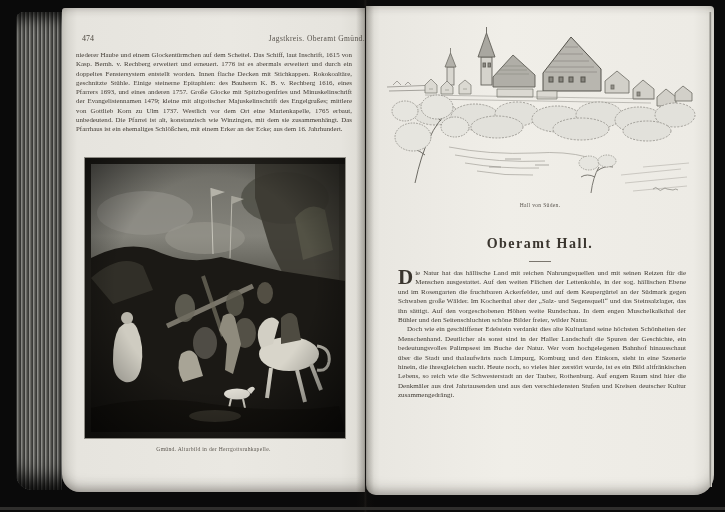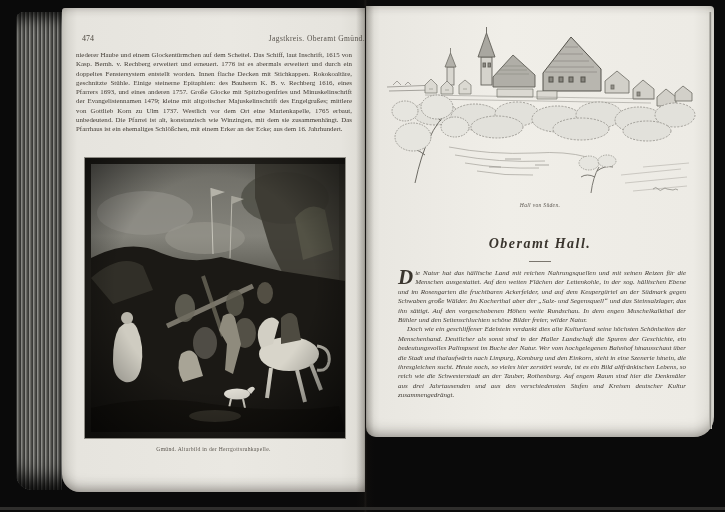--- a/index.html
+++ b/index.html
@@ -17,25 +17,24 @@
     box-shadow:inset 0 14px 14px -8px rgba(0,0,0,.8), inset 0 -22px 18px -10px rgba(0,0,0,.85);
   }
   .page{position:absolute;box-sizing:border-box;}
   .page-left{
     left:62px;top:8px;width:303px;height:484px;
     background:linear-gradient(90deg,#cfcdc6 0%,#e6e4de 5%,#eae8e2 55%,#e6e4de 92%,#dcdad3 100%);
     border-radius:3px 0 0 18px;
     box-shadow:inset 0 -10px 14px -8px rgba(40,35,30,.55), inset 0 8px 10px -8px rgba(40,35,30,.35);
   }
   .page-right{
-    left:366px;top:6px;width:348px;height:431px;
+    left:366px;top:6px;width:348px;height:489px;
     background:linear-gradient(90deg,#d3d1ca 0%,#e9e7e1 4%,#f0eee8 40%,#edebe5 94%,#dedcd5 100%);
     border-radius:0 4px 20px 10px;
     box-shadow:inset 0 -10px 14px -8px rgba(40,35,30,.5), inset 0 8px 10px -8px rgba(40,35,30,.3);
-    font-style:italic;
   }
   .page-right::after{
     content:"";position:absolute;right:2px;top:6px;bottom:8px;width:3px;
     background:linear-gradient(90deg,#b5b3ac 0 1px,#8f8d87 1px 2px,#c9c7c0 2px 3px);
   }
   .gutter{
     position:absolute;left:356px;top:0;width:18px;height:512px;
     background:linear-gradient(90deg,rgba(0,0,0,0) 0%,rgba(30,25,20,.22) 42%,rgba(45,40,35,.4) 52%,rgba(30,25,20,.18) 62%,rgba(0,0,0,0) 100%);
   }
   

